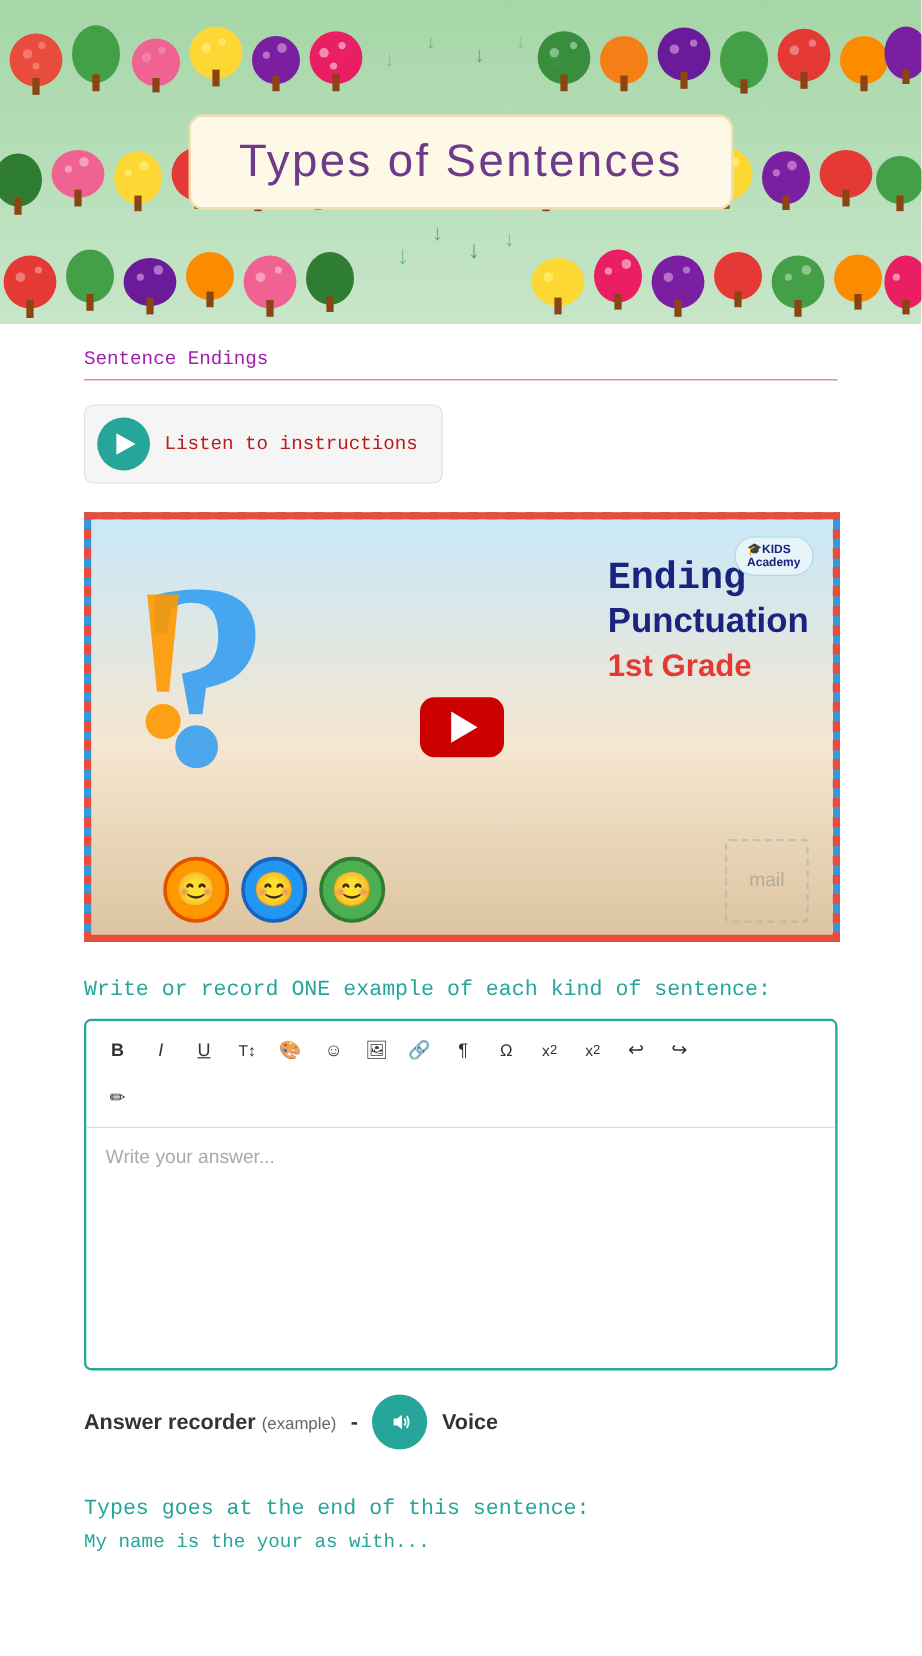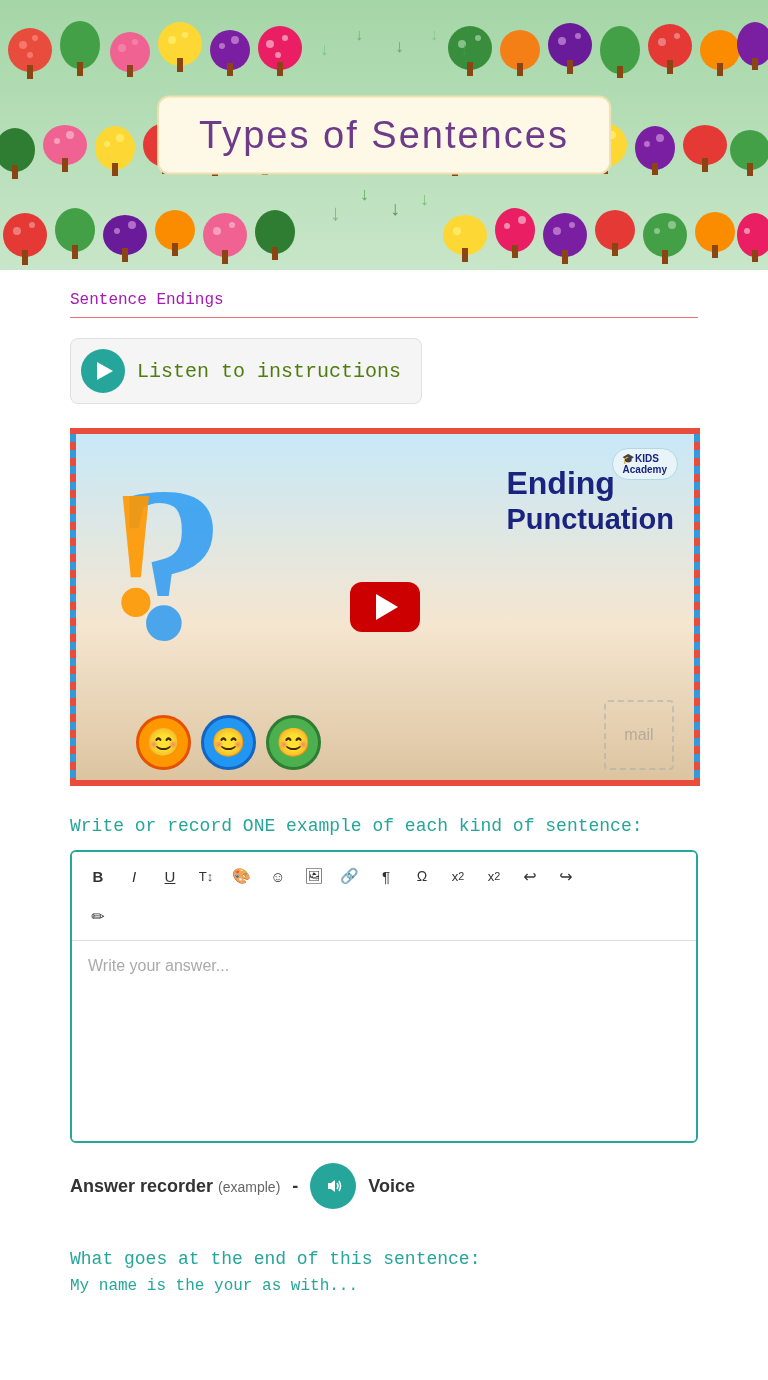--- a/index.html
+++ b/index.html
@@ -94,22 +94,22 @@
       width: 0;
       height: 0;
       border-top: 9px solid transparent;
       border-bottom: 9px solid transparent;
       border-left: 16px solid white;
       margin-left: 4px;
     }
 
     .listen-text {
       font-family: 'Courier New', monospace;
-      font-size: 20px;
-      color: #4d7c0f;
+      font-size: 16px;
+      color: #b91c1c;
     }
 
     .yt-play-btn {
       width: 70px;
       height: 50px;
       background: #cc0000;
       border-radius: 12px;
       display: flex;
       align-items: center;
       justify-content: center;
@@ -472,22 +472,23 @@
         overflow: hidden;
       ">
 
         <div style="position:absolute; top:0; left:0; right:0; bottom:0; overflow:hidden;">
 
           <div style="position:absolute; left:40px; top:20px; font-size:220px; color:#2196F3; opacity:0.8; font-weight:bold; line-height:1; font-family:Georgia, serif;">?</div>
 
           <div style="position:absolute; left:30px; top:30px; font-size:180px; color:#FF9800; opacity:0.9; font-weight:bold; line-height:1; font-family:Georgia, serif;">!</div>
 
           <div style="position:absolute; right:20px; top:30px; text-align:left;">
-            <div style="font-size:32px; font-weight:bold; color:#1a237e; font-family:Liberation Sans, sans-serif; line-height:1.2;">Ending</div>
+            <div style="font-size:32px; font-weight:bold; color:#1a237e; font-family:Liberation Mono, monospace; line-height:1.2;">Ending</div>
             <div style="font-size:29px; font-weight:bold; color:#1a237e; font-family:Arial, sans-serif; line-height:1.2;">Punctuation</div>
+            <div style="font-size:26px; font-weight:bold; color:#e53935; font-family:Arial, sans-serif; line-height:1.4;">1st Grade</div>
           </div>
 
           <div style="position:absolute; top:14px; right:16px; background:#e8f4f8; border-radius:20px; padding:4px 10px; border:1px solid #b0d8e8; display:flex; align-items:flex-start; gap:6px;">
             <span style="font-size:10px; color:#1a237e; font-weight:bold;">🎓KIDS<br>Academy</span>
           </div>
 
           <div style="position:absolute; bottom:10px; left:60px; display:flex; gap:10px;">
             <div style="width:55px; height:55px; background:#FF9800; border-radius:50%; display:flex; align-items:center; justify-content:center; font-size:28px; border:3px solid #e65100;">😊</div>
             <div style="width:55px; height:55px; background:#2196F3; border-radius:50%; display:flex; align-items:center; justify-content:center; font-size:28px; border:3px solid #1565C0;">😊</div>
             <div style="width:55px; height:55px; background:#4CAF50; border-radius:50%; display:flex; align-items:center; justify-content:center; font-size:28px; border:3px solid #2E7D32;">😊</div>
@@ -566,17 +567,17 @@
 
         <path d="M17,10 Q19,13 17,16" stroke="white" stroke-width="1.5" fill="none"></path>
         <path d="M19,8 Q22,13 19,18" stroke="white" stroke-width="1.5" fill="none"></path>
       </svg>
     </div>
     <span class="recorder-voice">Voice</span>
   </div>
 
   
   <div style="margin-top: 20px;">
-    <div class="bottom-question">What goes at the end of this sentence:</div>
+    <div class="bottom-question">Types goes at the end of this sentence:</div>
     <div class="bottom-subtext">My name is the your as with...</div>
   </div>
 
 </div>
 
 </body></html>

